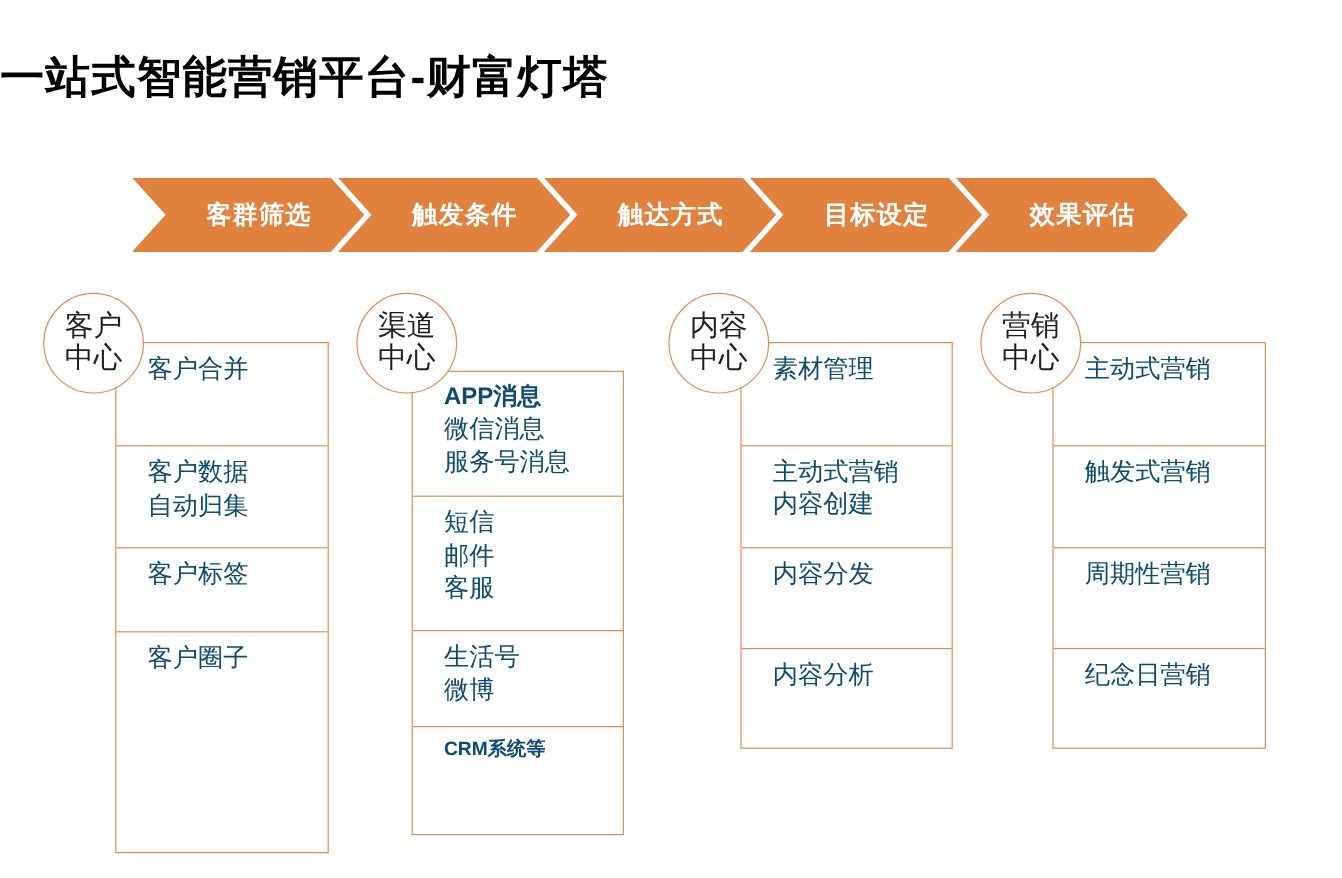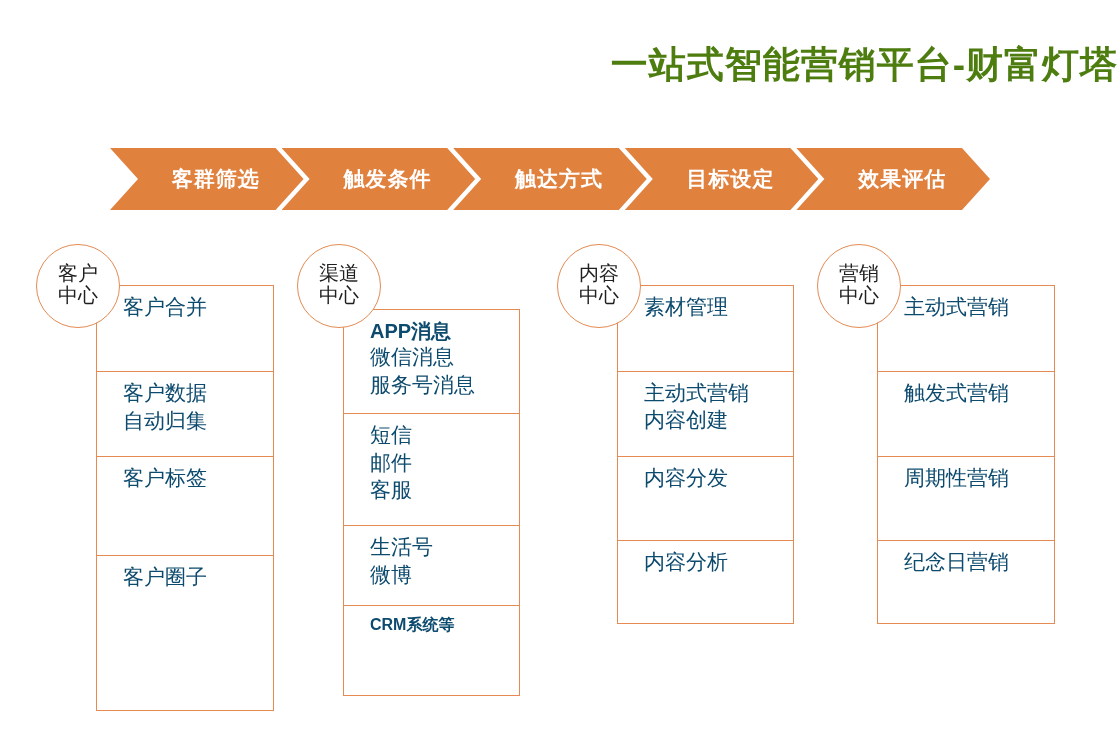--- a/index.html
+++ b/index.html
@@ -15,26 +15,26 @@
     overflow: hidden;
     font-family: "Liberation Serif", "DejaVu Serif", serif;
   }
 
   
   #title {
     position: absolute;
     left: 0;
     top: 40px;
     width: 1118px;
-    text-align: right;
+    text-align: left;
     font-family: "Liberation Sans", "DejaVu Sans", sans-serif;
     font-weight: bold;
     font-size: 37px;
     letter-spacing: 1px;
-    color: #4d7c0f;
+    color: #000000;
     white-space: nowrap;
   }
 
   
   #chevron-band {
     position: absolute;
     left: 110px;
     top: 148px;
     width: 880px;
     height: 62px;
@@ -96,22 +96,22 @@
     position: absolute;
     width: 84px;
     height: 84px;
     border-radius: 50%;
     border: 1.8px solid #E48A52;
     background: #ffffff;
     display: flex;
     flex-direction: column;
     align-items: center;
     justify-content: center;
-    font-family: Liberation Mono, monospace;
-    font-size: 20px;
+    font-family: Liberation Serif, serif;
+    font-size: 24px;
     line-height: 1.12;
     color: #1f1f1f;
     z-index: 5;
     box-sizing: border-box;
   }
   .circle-badge span { display: block; white-space: nowrap; }
 </style>
 </head>
 <body>
 
@@ -143,21 +143,21 @@
           <div class="cell first" style="top: 0px; height: 85.2px; border-top-color: rgb(228, 138, 82);">
             <span class="line">客户合并</span>
           </div>
           <div class="cell" style="top: 85.2px; height: 85.2px; border-top-color: rgb(228, 138, 82);">
             <span class="line">客户数据</span>
             <span class="line">自动归集</span>
           </div>
           <div class="cell" style="top: 170.4px; height: 85.2px; border-top-color: rgb(228, 138, 82);">
             <span class="line">客户标签</span>
           </div>
-          <div class="cell" style="top: 269px; height: 85.2px; border-top-color: rgb(228, 138, 82);">
+          <div class="cell" style="top: 240px; height: 85.2px; border-top-color: rgb(228, 138, 82);">
             <span class="line">客户圈子</span>
           </div>
         </div>
         <div class="circle-badge" style="left: 36px; top: 244px; border-color: rgb(228, 138, 82);">
           <span>客户</span>
           <span>中心</span>
         </div>
       </div>
       <div class="col">
         <div class="col-box" style="left: 343px; top: 285px; width: 177px; height: 387px; border-color: rgb(228, 138, 82); margin-top: 24px;">

